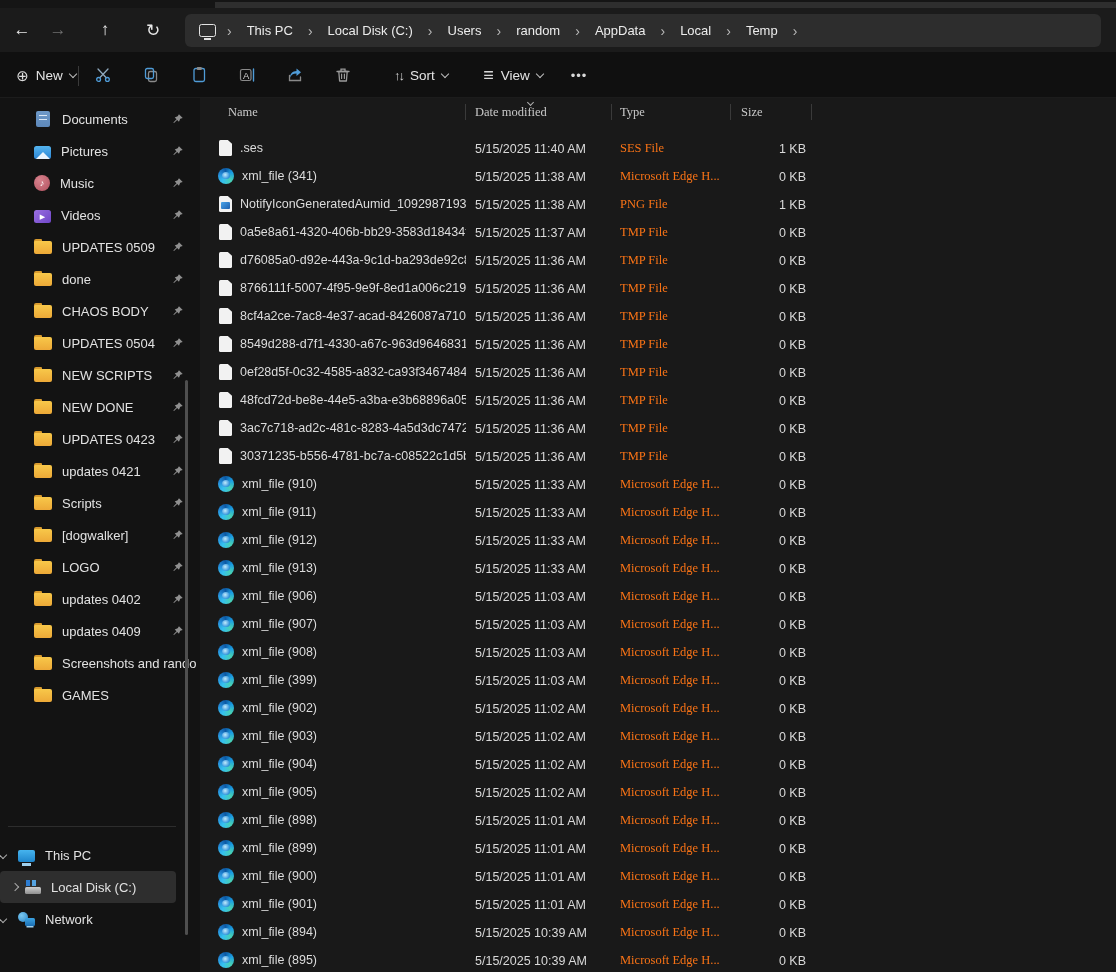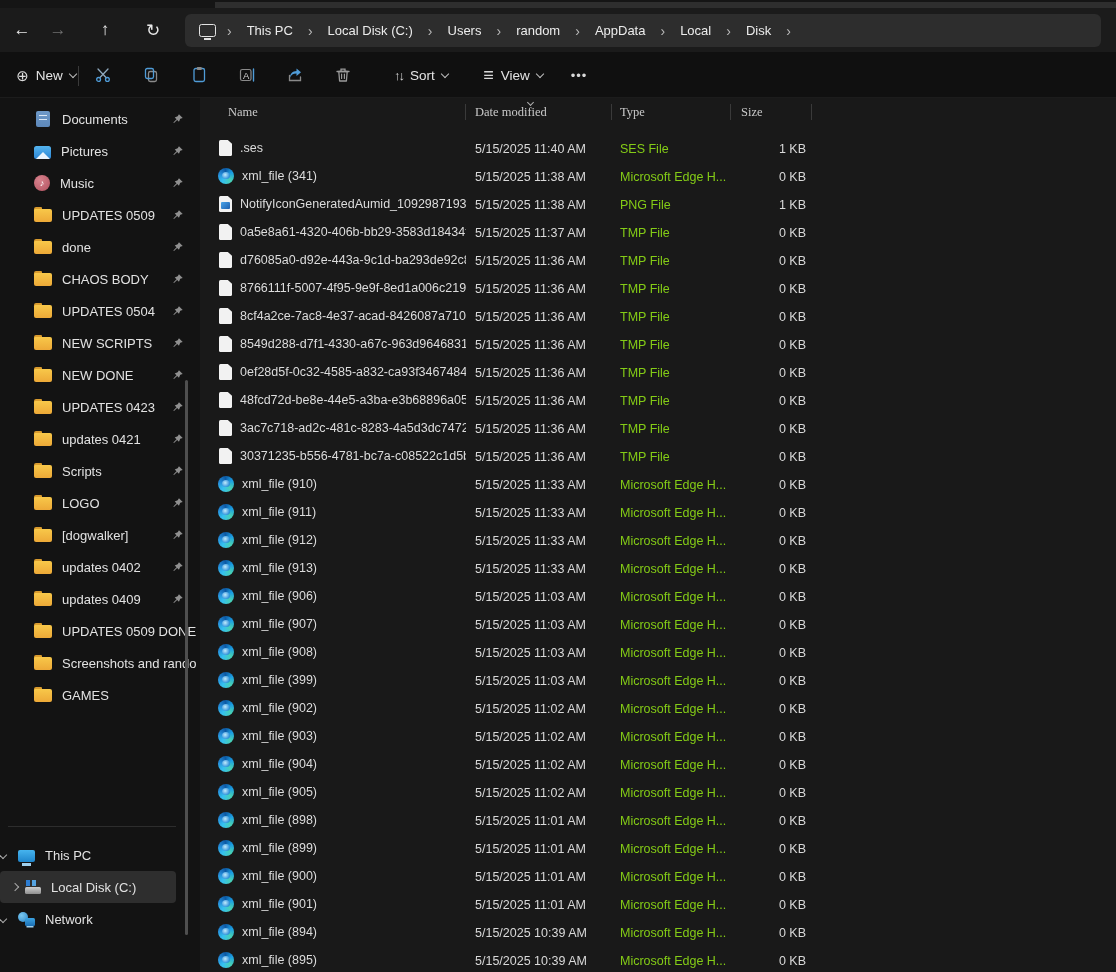--- a/index.html
+++ b/index.html
@@ -116,21 +116,21 @@
   .h-type { width:119px; padding-left:8px; }
   .h-size { width:81px; padding-left:10px; }
   .sortmark { position:absolute; left:62px; top:2px; width:5px; height:5px;
     border-right:1.2px solid #b0b0b0; border-bottom:1.2px solid #b0b0b0; transform:rotate(45deg); }
 
   .rows { position:absolute; left:0; top:30px; right:0; bottom:0; overflow:hidden; }
   .row { display:flex; height:28px; align-items:flex-end; font-size:12.5px; color:#dcdcdc; }
   .cell { white-space:nowrap; overflow:hidden; }
   .c-name { width:266px; padding-left:18px; display:flex; align-items:center; gap:8px; }
   .c-date { width:146px; padding-left:9px; color:#d9d9d9; }
-  .c-type { width:119px; padding-left:8px; color:#84cc16; }
+  .c-type { width:119px; padding-left:8px; color:#f97316;font-family:Liberation Serif, serif; }
   .c-size { width:81px; padding-right:6px; text-align:right; color:#d9d9d9; }
 </style>
 </head>
 <body>
 
 <div class="screen">
 
   <div class="tabstrip">
     <div class="band"></div>
   </div>
@@ -157,21 +157,21 @@
           <span class="crumb">Local Disk (C:)</span>
           <span class="crumb-chev">›</span>
           <span class="crumb">Users</span>
           <span class="crumb-chev">›</span>
           <span class="crumb">random</span>
           <span class="crumb-chev">›</span>
           <span class="crumb">AppData</span>
           <span class="crumb-chev">›</span>
           <span class="crumb">Local</span>
           <span class="crumb-chev">›</span>
-          <span class="crumb">Disk</span>
+          <span class="crumb">Temp</span>
           <span class="crumb-chev">›</span>
         </span>
     </div>
   </div>
 
   <div class="toolbar">
     <div class="tbtn" style="left:8px;width:76px;">
       <span class="glyph">⊕</span>
       <span>New</span>
       <span class="chev"></span>
@@ -255,20 +255,27 @@
   </div>
 
   <div class="side-item">
     <span class="si si-music">♪</span>
     <span class="label">Music</span>
     <svg class="pin" width="13" height="13" viewBox="0 0 16 16">
       <path d="M9.8 1.6l4.6 4.6-3 .9-1.6 3.6-2.2-2.2-3.9 3.9-.8-.8 3.9-3.9-2.2-2.2 3.6-1.6z" fill="#909090"></path>
     </svg>
   </div>
 
+  <div class="side-item">
+    <span class="si si-videos">▶</span>
+    <span class="label">Videos</span>
+    <svg class="pin" width="13" height="13" viewBox="0 0 16 16">
+      <path d="M9.8 1.6l4.6 4.6-3 .9-1.6 3.6-2.2-2.2-3.9 3.9-.8-.8 3.9-3.9-2.2-2.2 3.6-1.6z" fill="#909090"></path>
+    </svg>
+  </div>
 
   <div class="side-item">
     <span class="si si-folder"></span>
     <span class="label">UPDATES 0509</span>
     <svg class="pin" width="13" height="13" viewBox="0 0 16 16">
       <path d="M9.8 1.6l4.6 4.6-3 .9-1.6 3.6-2.2-2.2-3.9 3.9-.8-.8 3.9-3.9-2.2-2.2 3.6-1.6z" fill="#909090"></path>
     </svg>
   </div>
 
   <div class="side-item">
@@ -332,55 +339,50 @@
   <div class="side-item">
     <span class="si si-folder"></span>
     <span class="label">Scripts</span>
     <svg class="pin" width="13" height="13" viewBox="0 0 16 16">
       <path d="M9.8 1.6l4.6 4.6-3 .9-1.6 3.6-2.2-2.2-3.9 3.9-.8-.8 3.9-3.9-2.2-2.2 3.6-1.6z" fill="#909090"></path>
     </svg>
   </div>
 
   <div class="side-item">
     <span class="si si-folder"></span>
+    <span class="label">[dogwalker]</span>
+    <svg class="pin" width="13" height="13" viewBox="0 0 16 16">
+      <path d="M9.8 1.6l4.6 4.6-3 .9-1.6 3.6-2.2-2.2-3.9 3.9-.8-.8 3.9-3.9-2.2-2.2 3.6-1.6z" fill="#909090"></path>
+    </svg>
+  </div>
+
+  <div class="side-item">
+    <span class="si si-folder"></span>
     <span class="label">LOGO</span>
     <svg class="pin" width="13" height="13" viewBox="0 0 16 16">
       <path d="M9.8 1.6l4.6 4.6-3 .9-1.6 3.6-2.2-2.2-3.9 3.9-.8-.8 3.9-3.9-2.2-2.2 3.6-1.6z" fill="#909090"></path>
     </svg>
   </div>
 
   <div class="side-item">
     <span class="si si-folder"></span>
-    <span class="label">[dogwalker]</span>
-    <svg class="pin" width="13" height="13" viewBox="0 0 16 16">
-      <path d="M9.8 1.6l4.6 4.6-3 .9-1.6 3.6-2.2-2.2-3.9 3.9-.8-.8 3.9-3.9-2.2-2.2 3.6-1.6z" fill="#909090"></path>
-    </svg>
-  </div>
-
-  <div class="side-item">
-    <span class="si si-folder"></span>
     <span class="label">updates 0402</span>
     <svg class="pin" width="13" height="13" viewBox="0 0 16 16">
       <path d="M9.8 1.6l4.6 4.6-3 .9-1.6 3.6-2.2-2.2-3.9 3.9-.8-.8 3.9-3.9-2.2-2.2 3.6-1.6z" fill="#909090"></path>
     </svg>
   </div>
 
   <div class="side-item">
     <span class="si si-folder"></span>
     <span class="label">updates 0409</span>
     <svg class="pin" width="13" height="13" viewBox="0 0 16 16">
       <path d="M9.8 1.6l4.6 4.6-3 .9-1.6 3.6-2.2-2.2-3.9 3.9-.8-.8 3.9-3.9-2.2-2.2 3.6-1.6z" fill="#909090"></path>
     </svg>
   </div>
 
-  <div class="side-item">
-    <span class="si si-folder"></span>
-    <span class="label">UPDATES 0509 DONE</span>
-
-  </div>
 
   <div class="side-item">
     <span class="si si-folder"></span>
     <span class="label">Screenshots and random f</span>
 
   </div>
 
   <div class="side-item">
     <span class="si si-folder"></span>
     <span class="label">GAMES</span>

